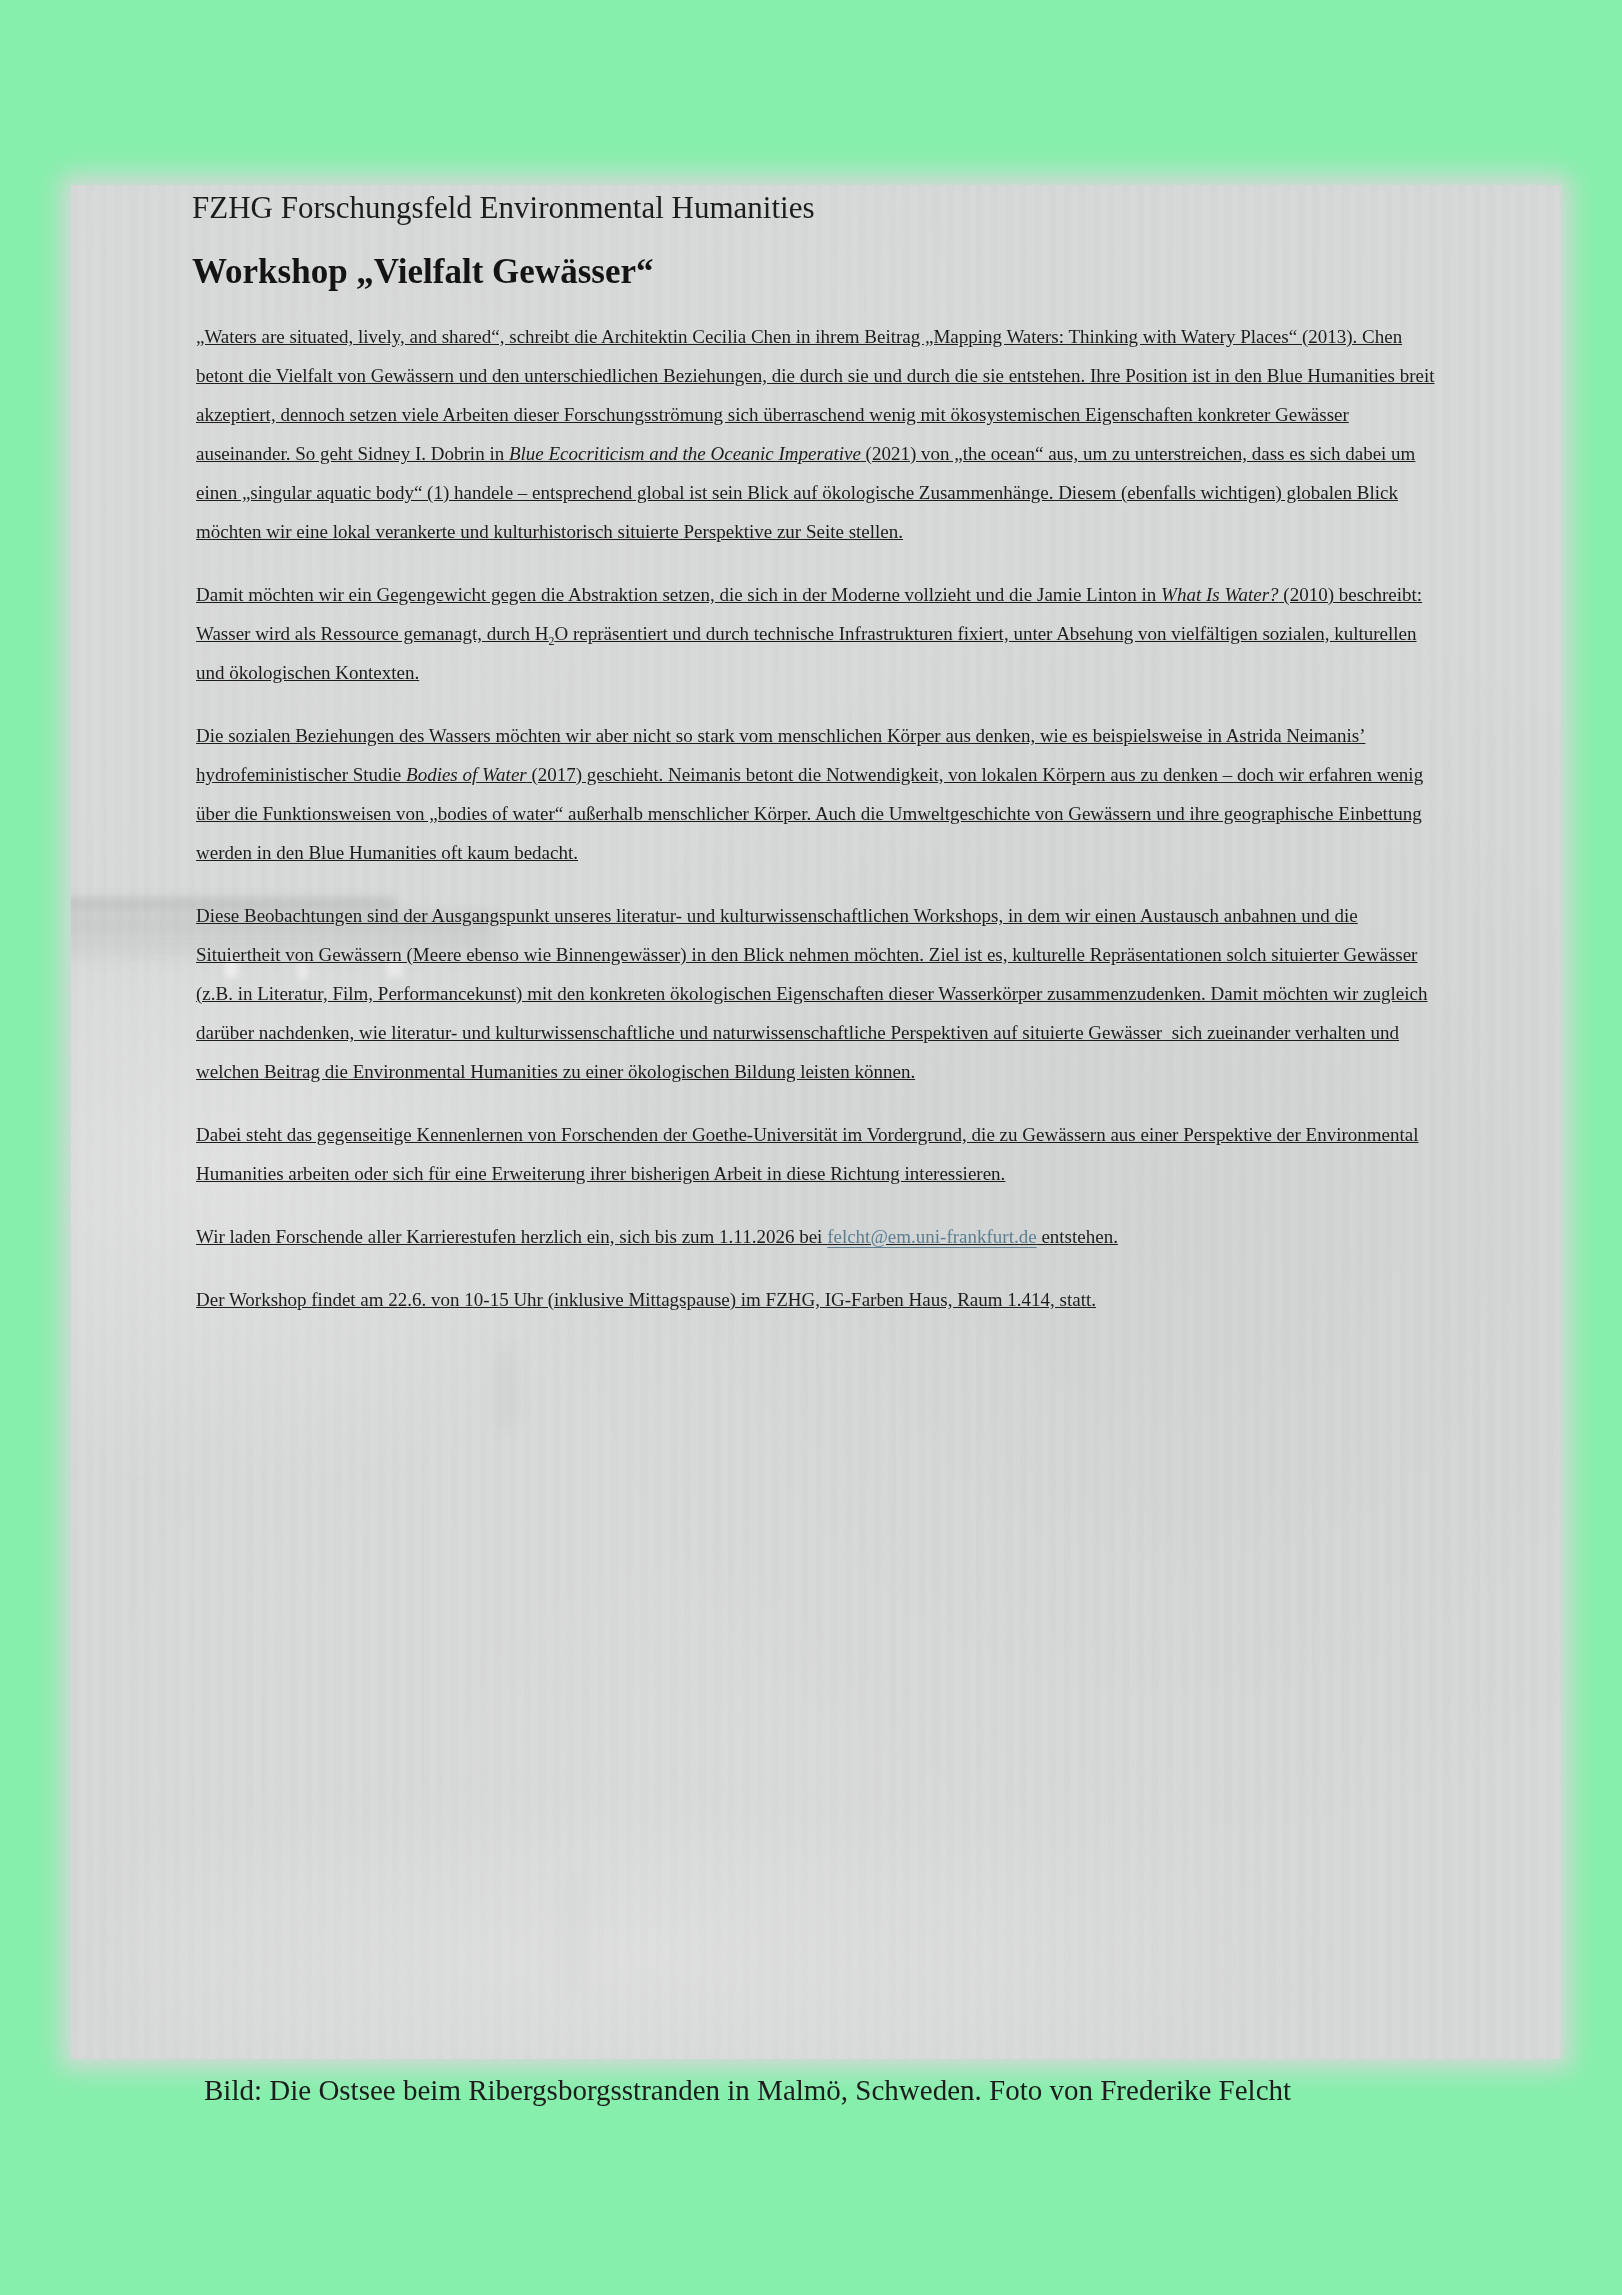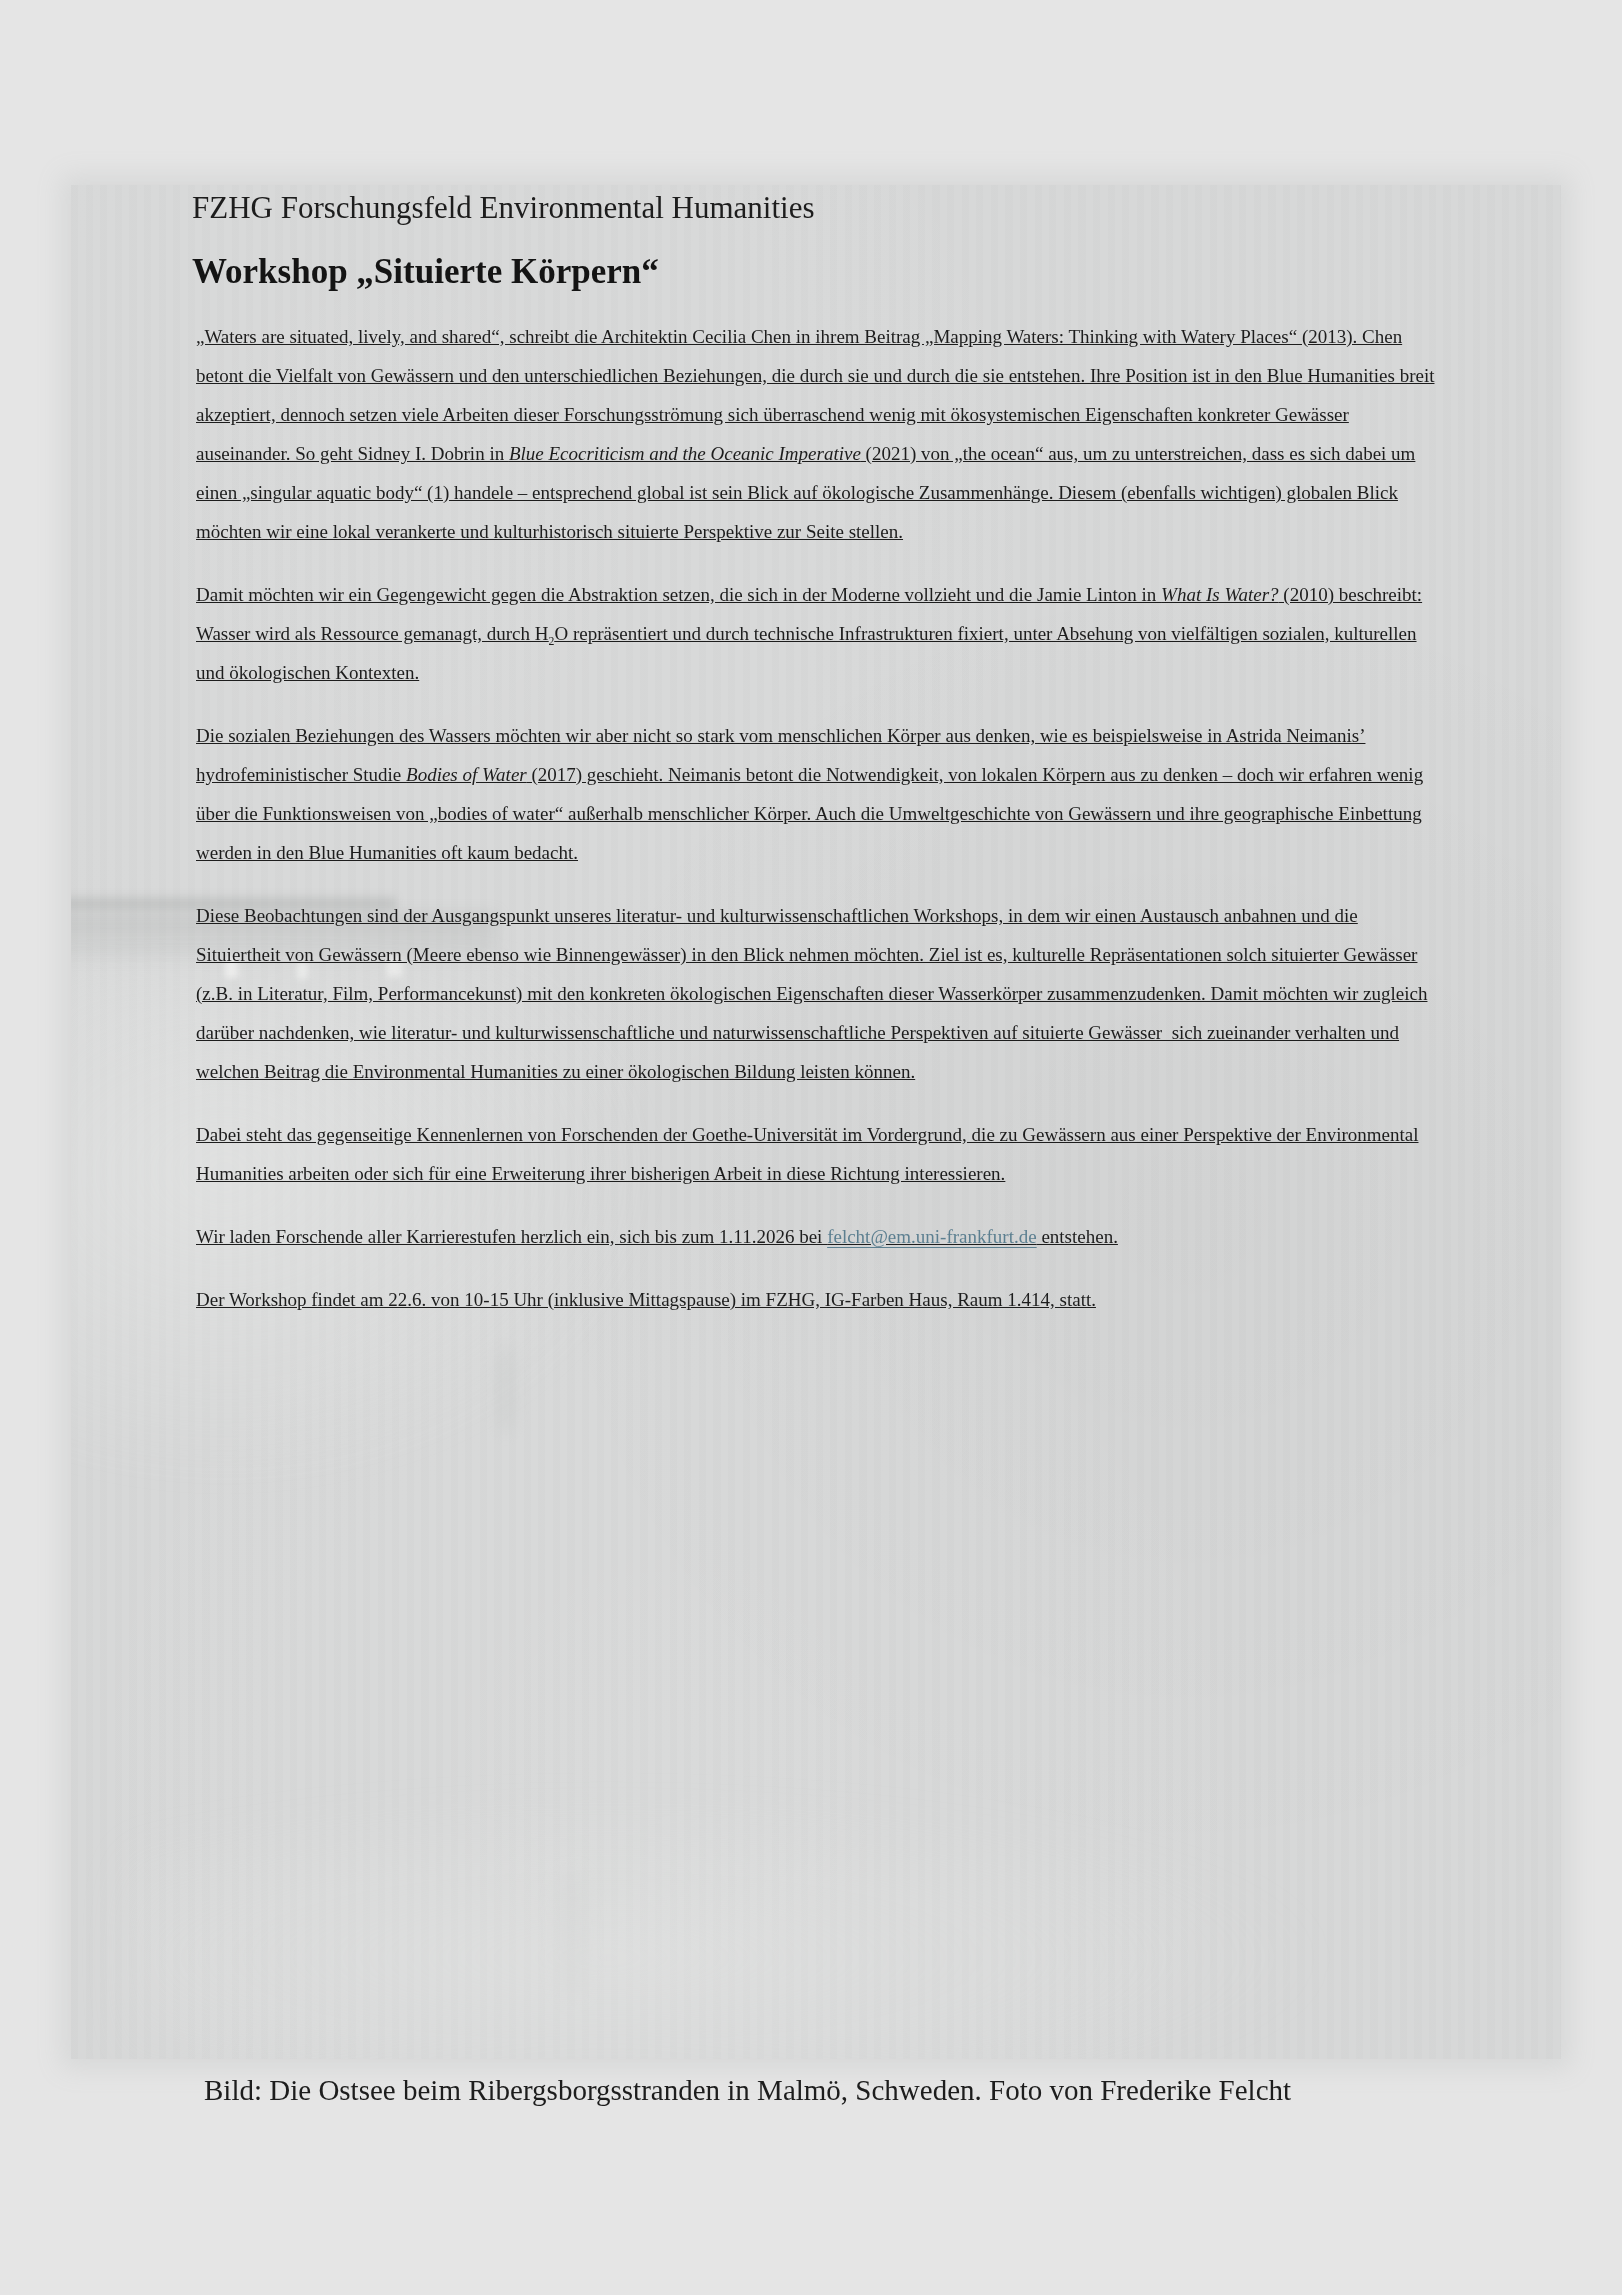--- a/index.html
+++ b/index.html
@@ -1,20 +1,20 @@
 <!DOCTYPE html>
 <html style="font-size:13px"><head>
 <meta charset="utf-8">
 <style>
   html,body{margin:0;padding:0;background:#ffffff;}
   .page{
     position:relative;
     width:1623px;
     height:2295px;
-    background:#e5e5e5;
+    background:#86efac;
     overflow:hidden;
     font-family:"Liberation Serif","DejaVu Serif",serif;
     color:#1d1d1d;
   }
   
   .photo-panel{
     position:absolute;
     left:71px;
     top:185px;
     width:1490px;
@@ -113,21 +113,21 @@
     <div class="artifact sail-2"></div>
     <div class="artifact sail-3"></div>
     <div class="artifact water-light"></div>
     <div class="artifact figure-1"></div>
     <div class="artifact figure-2"></div>
     <div class="artifact bottom-glow"></div>
   </div>
 
   <div class="content">
     <p class="org-header">FZHG Forschungsfeld Environmental Humanities</p>
-    <h1 class="doc-title">Workshop „Situierte Körpern“</h1>
+    <h1 class="doc-title">Workshop „Vielfalt Gewässer“</h1>
     <div id="paragraphs">
         <p class="body-para"><span>„Waters are situated, lively, and shared“, schreibt die Architektin Cecilia Chen in ihrem Beitrag „Mapping Waters: Thinking with Watery Places“ (2013). Chen betont die Vielfalt von Gewässern und den unterschiedlichen Beziehungen, die durch sie und durch die sie entstehen. Ihre Position ist in den Blue Humanities breit akzeptiert, dennoch setzen viele Arbeiten dieser Forschungsströmung sich überraschend wenig mit ökosystemischen Eigenschaften konkreter Gewässer auseinander. So geht Sidney I. Dobrin in </span><em>Blue Ecocriticism and the Oceanic Imperative</em><span> (2021) von „the ocean“ aus, um zu unterstreichen, dass es sich dabei um einen „singular aquatic body“ (1) handele – entsprechend global ist sein Blick auf ökologische Zusammenhänge. Diesem (ebenfalls wichtigen) globalen Blick möchten wir eine lokal verankerte und kulturhistorisch situierte Perspektive zur Seite stellen.</span></p>
         <p class="body-para"><span>Damit möchten wir ein Gegengewicht gegen die Abstraktion setzen, die sich in der Moderne vollzieht und die Jamie Linton in </span><em>What Is Water?</em><span> (2010) beschreibt: Wasser wird als Ressource gemanagt, durch H</span><sub>2</sub><span>O repräsentiert und durch technische Infrastrukturen fixiert, unter Absehung von vielfältigen sozialen, kulturellen und ökologischen Kontexten.</span></p>
         <p class="body-para"><span>Die sozialen Beziehungen des Wassers möchten wir aber nicht so stark vom menschlichen Körper aus denken, wie es beispielsweise in Astrida Neimanis’ hydrofeministischer Studie </span><em>Bodies of Water</em><span> (2017) geschieht. Neimanis betont die Notwendigkeit, von lokalen Körpern aus zu denken – doch wir erfahren wenig über die Funktionsweisen von „bodies of water“ außerhalb menschlicher Körper. Auch die Umweltgeschichte von Gewässern und ihre geographische Einbettung werden in den Blue Humanities oft kaum bedacht.</span></p>
         <p class="body-para"><span>Diese Beobachtungen sind der Ausgangspunkt unseres literatur- und kulturwissenschaftlichen Workshops, in dem wir einen Austausch anbahnen und die Situiertheit von Gewässern (Meere ebenso wie Binnengewässer) in den Blick nehmen möchten. Ziel ist es, kulturelle Repräsentationen solch situierter Gewässer (z.B. in Literatur, Film, Performancekunst) mit den konkreten ökologischen Eigenschaften dieser Wasserkörper zusammenzudenken. Damit möchten wir zugleich darüber nachdenken, wie literatur- und kulturwissenschaftliche und naturwissenschaftliche Perspektiven auf situierte Gewässer&nbsp; sich zueinander verhalten und welchen Beitrag die Environmental Humanities zu einer ökologischen Bildung leisten können.</span></p>
         <p class="body-para"><span>Dabei steht das gegenseitige Kennenlernen von Forschenden der Goethe-Universität im Vordergrund, die zu Gewässern aus einer Perspektive der Environmental Humanities arbeiten oder sich für eine Erweiterung ihrer bisherigen Arbeit in diese Richtung interessieren.</span></p>
         <p class="body-para"><span>Wir laden Forschende aller Karrierestufen herzlich ein, sich bis zum 1.11.2026 bei </span><a class="email-link" style="color: rgb(92, 127, 144); text-decoration-color: rgb(92, 127, 144);">felcht@em.uni-frankfurt.de</a><span> entstehen.</span></p>
         <p class="body-para"><span>Der Workshop findet am 22.6. von 10-15 Uhr (inklusive Mittagspause) im FZHG, IG-Farben Haus, Raum 1.414, statt.</span></p>
       </div>
   </div>

